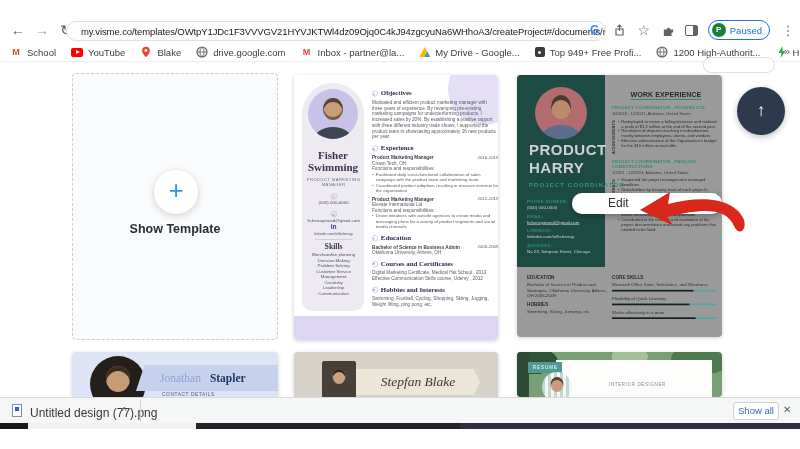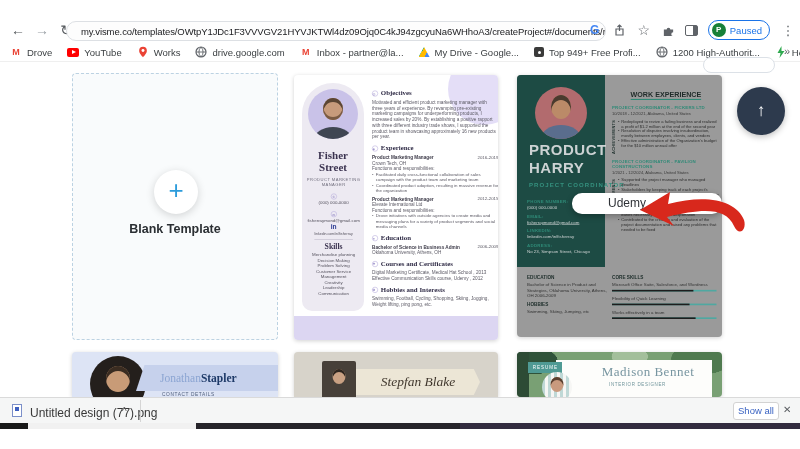--- a/index.html
+++ b/index.html
@@ -99,21 +99,21 @@
 
   
   .person { position:absolute; border-radius:50%; overflow:hidden; }
   .person .head { position:absolute; left:50%; transform:translateX(-50%); border-radius:50%; }
   .person .body { position:absolute; left:50%; transform:translateX(-50%); border-radius:50%; }
 
   
   .jon-card { left:72px; top:289px; width:206px; height:45px; background:#dde4f5; border-radius:4px 4px 0 0; }
   .jon-banner { position:absolute; left:64px; top:13px; width:142px; height:26px; background:#c6d1ec; clip-path:polygon(6% 0,100% 0,100% 100%,0 100%); display:flex; align-items:center; padding-left:24px; }
   .jon-first { font-family:"Liberation Serif",serif; font-size:11.5px; color:#8ca5d2; }
-  .jon-last { font-family:"Liberation Serif",serif; font-size:11.5px; font-weight:bold; color:#1e3a68; margin-left:0; }
+  .jon-last { font-family:"Liberation Serif",serif; font-size:11.5px; font-weight:bold; color:#1e3a68; margin-left:9px; }
   .jon-sub { position:absolute; left:90px; top:40px; font-size:8px; letter-spacing:1px; color:#51607e; transform:scale(0.6); transform-origin:0 0; }
   .ste-card { left:294px; top:289px; width:204px; height:45px; background:#d7d3ca; border-radius:4px 4px 0 0; }
   .ste-photo { position:absolute; left:28px; top:9px; width:34px; height:40px; background:#474039; border-radius:2px; overflow:hidden; }
   .ste-banner { position:absolute; left:62px; top:17px; width:124px; height:26px; background:#ece6d6; clip-path:polygon(0 0,95% 0,100% 50%,95% 100%,0 100%); display:flex; align-items:center; justify-content:center; }
   .ste-name { font-family:"Liberation Serif",serif; font-style:italic; font-size:13.5px; color:#41382e; }
   .mad-card { left:517px; top:289px; width:205px; height:45px;
       background-color:#79a074;
       background-image:
         radial-gradient(ellipse 40px 22px at 8% 20%, #2f5239 0 60%, transparent 61%),
         radial-gradient(ellipse 50px 26px at 90% 15%, #4f7a4f 0 60%, transparent 61%),
@@ -170,32 +170,32 @@
         <span class="avatar-p">P</span>
         <span class="paused-txt">Paused</span>
       </span>
       <span class="tbicon">⋮</span>
     </div>
   </div>
 
   <div class="bookmarks">
     <span class="bm">
         <span class="bi bi-m">M</span>
-        <span class="bm-label">Drove</span>
+        <span class="bm-label">School</span>
       </span>
     <span class="bm">
         <span class="bi-yt"></span>
         <span class="bm-label">YouTube</span>
       </span>
     <span class="bm">
         <svg class="bi" width="10" height="12" viewBox="0 0 12 14">
           <path d="M6 1 a4.5 4.5 0 0 1 4.5 4.5 C10.5 9 6 13 6 13 S1.5 9 1.5 5.5 A4.5 4.5 0 0 1 6 1 Z" fill="#ea4335"></path>
           <circle cx="6" cy="5.3" r="1.7" fill="#fff"></circle>
         </svg>
-        <span class="bm-label">Works</span>
+        <span class="bm-label">Blake</span>
       </span>
     <span class="bm">
         <svg class="bi" width="11" height="11" viewBox="0 0 12 12">
           <circle cx="6" cy="6" r="5" fill="none" stroke="#5f6368" stroke-width="1.2"></circle>
           <path d="M1 6 h10 M6 1 a7 7 0 0 1 0 10 M6 1 a7 7 0 0 0 0 10" fill="none" stroke="#5f6368" stroke-width="0.9"></path>
         </svg>
         <span class="bm-label">drive.google.com</span>
       </span>
     <span class="bm">
         <span class="bi bi-m">M</span>
@@ -224,33 +224,33 @@
       </span>
 
     <span class="bm-overflow">»</span>
   </div>
 
   <div class="page">
     <div class="cropped-btn"></div>
 
     <div class="card blank-card">
       <div class="plus-circle">+</div>
-      <div class="blank-label">Blank Template</div>
+      <div class="blank-label">Show Template</div>
     </div>
 
     <div class="card fisher-card">
       <div class="f-corner"></div>
       <div class="f-strip"></div>
       <div class="f-side"></div>
       <div class="person" style="left:14px;top:14px;width:50px;height:50px;background:#c9c2e8;">
         <span class="head" style="top:9px;width:20px;height:22px;background:#c79b7c;box-shadow:inset 0 -3px 0 #7a5b44, inset 0 4px 0 #5a4534;"></span>
         <span class="body" style="bottom:-14px;width:38px;height:26px;background:#3f4652;"></span>
       </div>
       <div class="f-name serif" style="top:74px">Fisher</div>
-      <div class="f-name serif" style="top:86px">Street</div>
+      <div class="f-name serif" style="top:86px">Swimming</div>
       <div class="scalewrap" style="left:11px;top:102px;">
         <div class="f-sidecontent">
           <div class="f-title">PRODUCT MARKETING</div>
           <div class="f-title">MANAGER</div>
           <div style="margin-top:6px"><span class="mini-circ">✆</span></div>
           <div class="f-contact">(000) 000-0000</div>
           <div style="margin-top:4px"><span class="mini-circ">✉</span></div>
           <div class="f-contact">fisherraymond@gmail.com</div>
           <div class="f-in">in</div>
           <div class="f-contact f-url">linkedin.com/in/fisherray</div>
@@ -383,21 +383,21 @@
               <div style="width: 74%;"></div>
             </div>
           <div class="s-bot-t">Works effectively in a team</div>
           <div class="skillbar">
               <div style="width: 80%;"></div>
             </div>
         </div>
       </div>
     </div>
 
-    <div class="edit-btn">Udemy</div>
+    <div class="edit-btn">Edit</div>
     <svg class="arrow-svg" width="140" height="62" viewBox="0 0 140 62">
       <path d="M22 30 L52 12 L50 24 C88 14 118 20 126 40 C129 50 121 57 116 46 C108 28 86 28 49 37 L56 46 Z" fill="#d8281c"></path>
     </svg>
 
     <div class="scrolltop">↑</div>
 
     <div class="card jon-card">
       <div class="person" style="left:18px;top:4px;width:56px;height:56px;background:#241f1c;">
         <span class="head" style="top:10px;width:24px;height:26px;background:#c89b77;box-shadow:inset 0 5px 0 #3a2c21;"></span>
       </div>
@@ -419,21 +419,20 @@
 
     <div class="card mad-card">
       <div style="position:absolute;left:0;top:0;width:12px;height:45px;background:#2d4b35;"></div>
       <div class="mad-panel"></div>
       <div class="mad-tag">
           <span>RESUME</span>
         </div>
       <div class="mad-photo">
         <span style="position:absolute;left:50%;top:5px;transform:translateX(-50%);width:13px;height:15px;border-radius:50%;background:#c99a7e;box-shadow:inset 0 3px 0 #5a4030;"></span>
       </div>
-      <div class="mad-name">Madison Bennet</div>
       <div class="mad-title">INTERIOR DESIGNER</div>
     </div>
   </div>
 
   <div class="dlbar">
     <div class="dl-fileicon"></div>
     <div class="dl-name">Untitled design (77).png</div>
     <div class="dl-chev">^</div>
     <div class="dl-div"></div>
     <div class="dl-showall">Show all</div>

